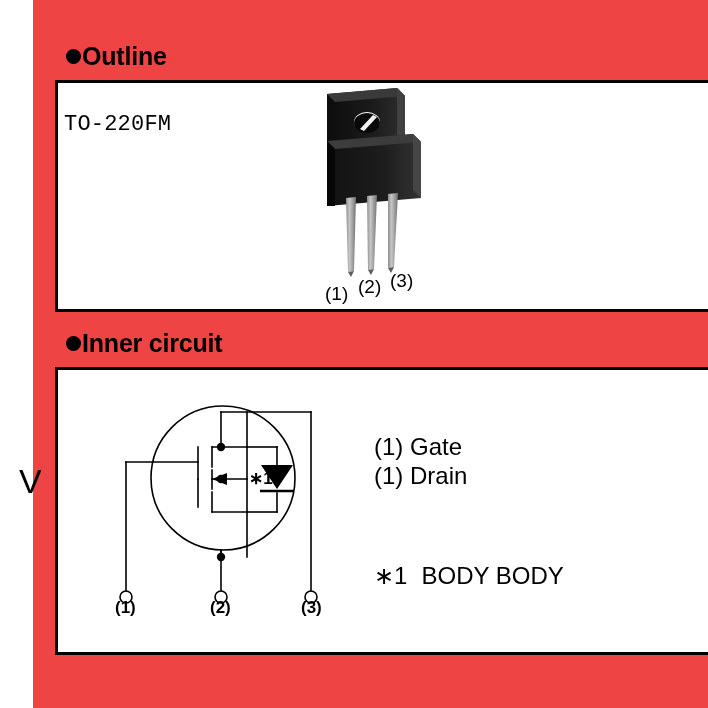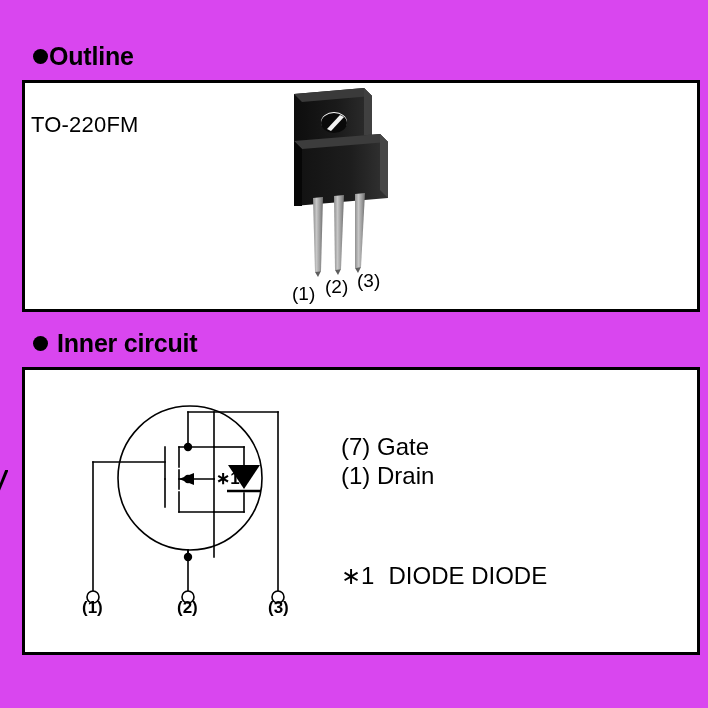--- a/index.html
+++ b/index.html
@@ -14,21 +14,22 @@
     position: relative;
     overflow: hidden;
     font-family: "Liberation Sans", sans-serif;
     color: #000000;
   }
 
   
   .page {
     position: absolute;
     inset: 0;
-    background: #d946ef;
+    background: #ef4444;
+    margin-left: 33px;
   }
 
   
   .section-heading {
     position: absolute;
     display: flex;
     align-items: center;
     white-space: nowrap;
   }
   .bullet-dot {
@@ -41,40 +42,41 @@
     margin-right: 1px;
   }
   .heading-text {
     font-size: 25px;
     font-weight: bold;
     letter-spacing: -0.2px;
     line-height: 1;
   }
 
   #outline-heading { left: 33px; top: 44px; }
-  #inner-heading   { left: 33px; top: 331px; gap: 8px; }
+  #inner-heading   { left: 33px; top: 331px; }
 
   
   .content-box {
     position: absolute;
     border: 3px solid #000000;
     background: #ffffff;
     box-sizing: border-box;
   }
   #outline-box { left: 22px;  top: 80px;  width: 678px; height: 232px; }
   #inner-box   { left: 22px;  top: 367px; width: 678px; height: 288px; }
 
   
   #package-label {
     position: absolute;
     left: 31px;
     top: 112px;
     font-size: 22px;
     letter-spacing: 0.2px;
     white-space: nowrap;
+    font-family: Liberation Mono, monospace;
   }
 
   
   #package-drawing {
     position: absolute;
     left: 276px;
     top: 86px;
     width: 130px;
     height: 205px;
   }
@@ -276,24 +278,24 @@
     </svg>
   </div>
 
   <div style="position:absolute; left:216px; top:468px; font-size:17px; font-weight:bold;">∗1</div>
 
   <div class="term-label" id="term-label-1">(1)</div>
   <div class="term-label" id="term-label-2">(2)</div>
   <div class="term-label" id="term-label-3">(3)</div>
 
   <div id="pin-legend">
-    <span class="legend-row">(7) Gate</span>
+    <span class="legend-row">(1) Gate</span>
     <span class="legend-row">(1) Drain</span>
   </div>
 
   <div id="diode-note">
     <span class="note-mark">∗1</span>
-    <span>DIODE DIODE</span>
+    <span>BODY BODY</span>
   </div>
 
   <div id="margin-fragment">V.</div>
 
 </div>
 
 </body></html>

